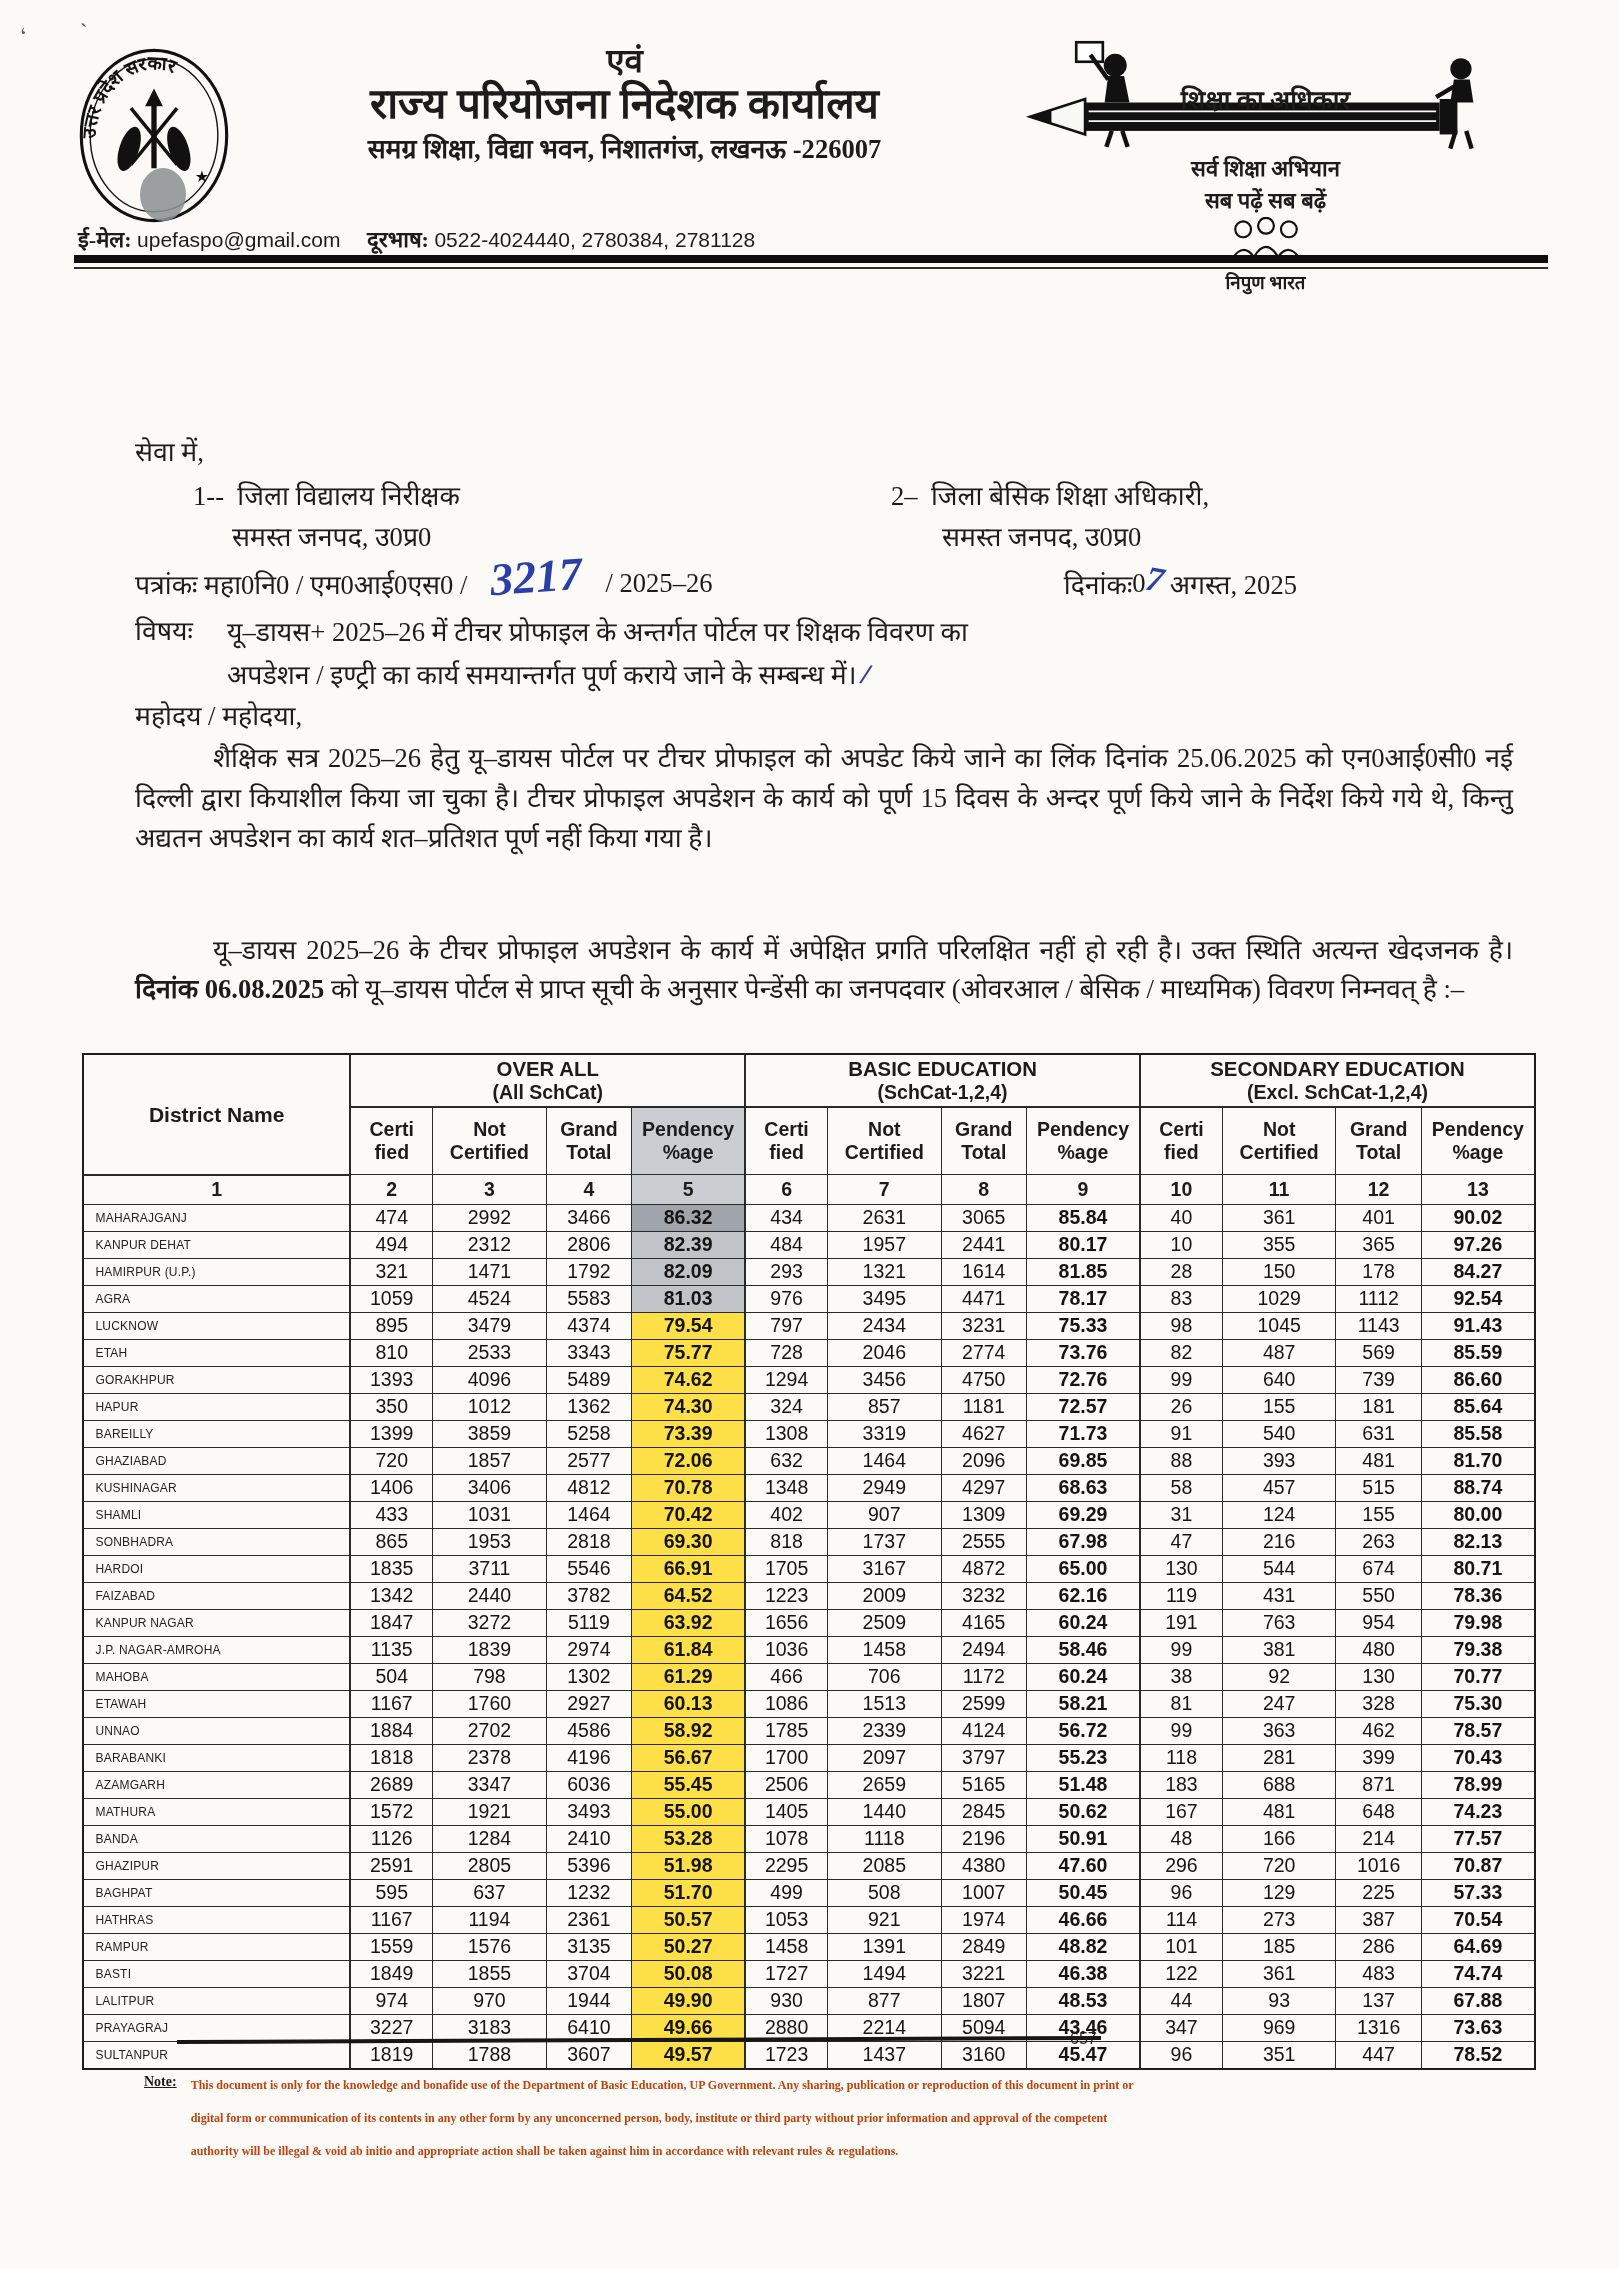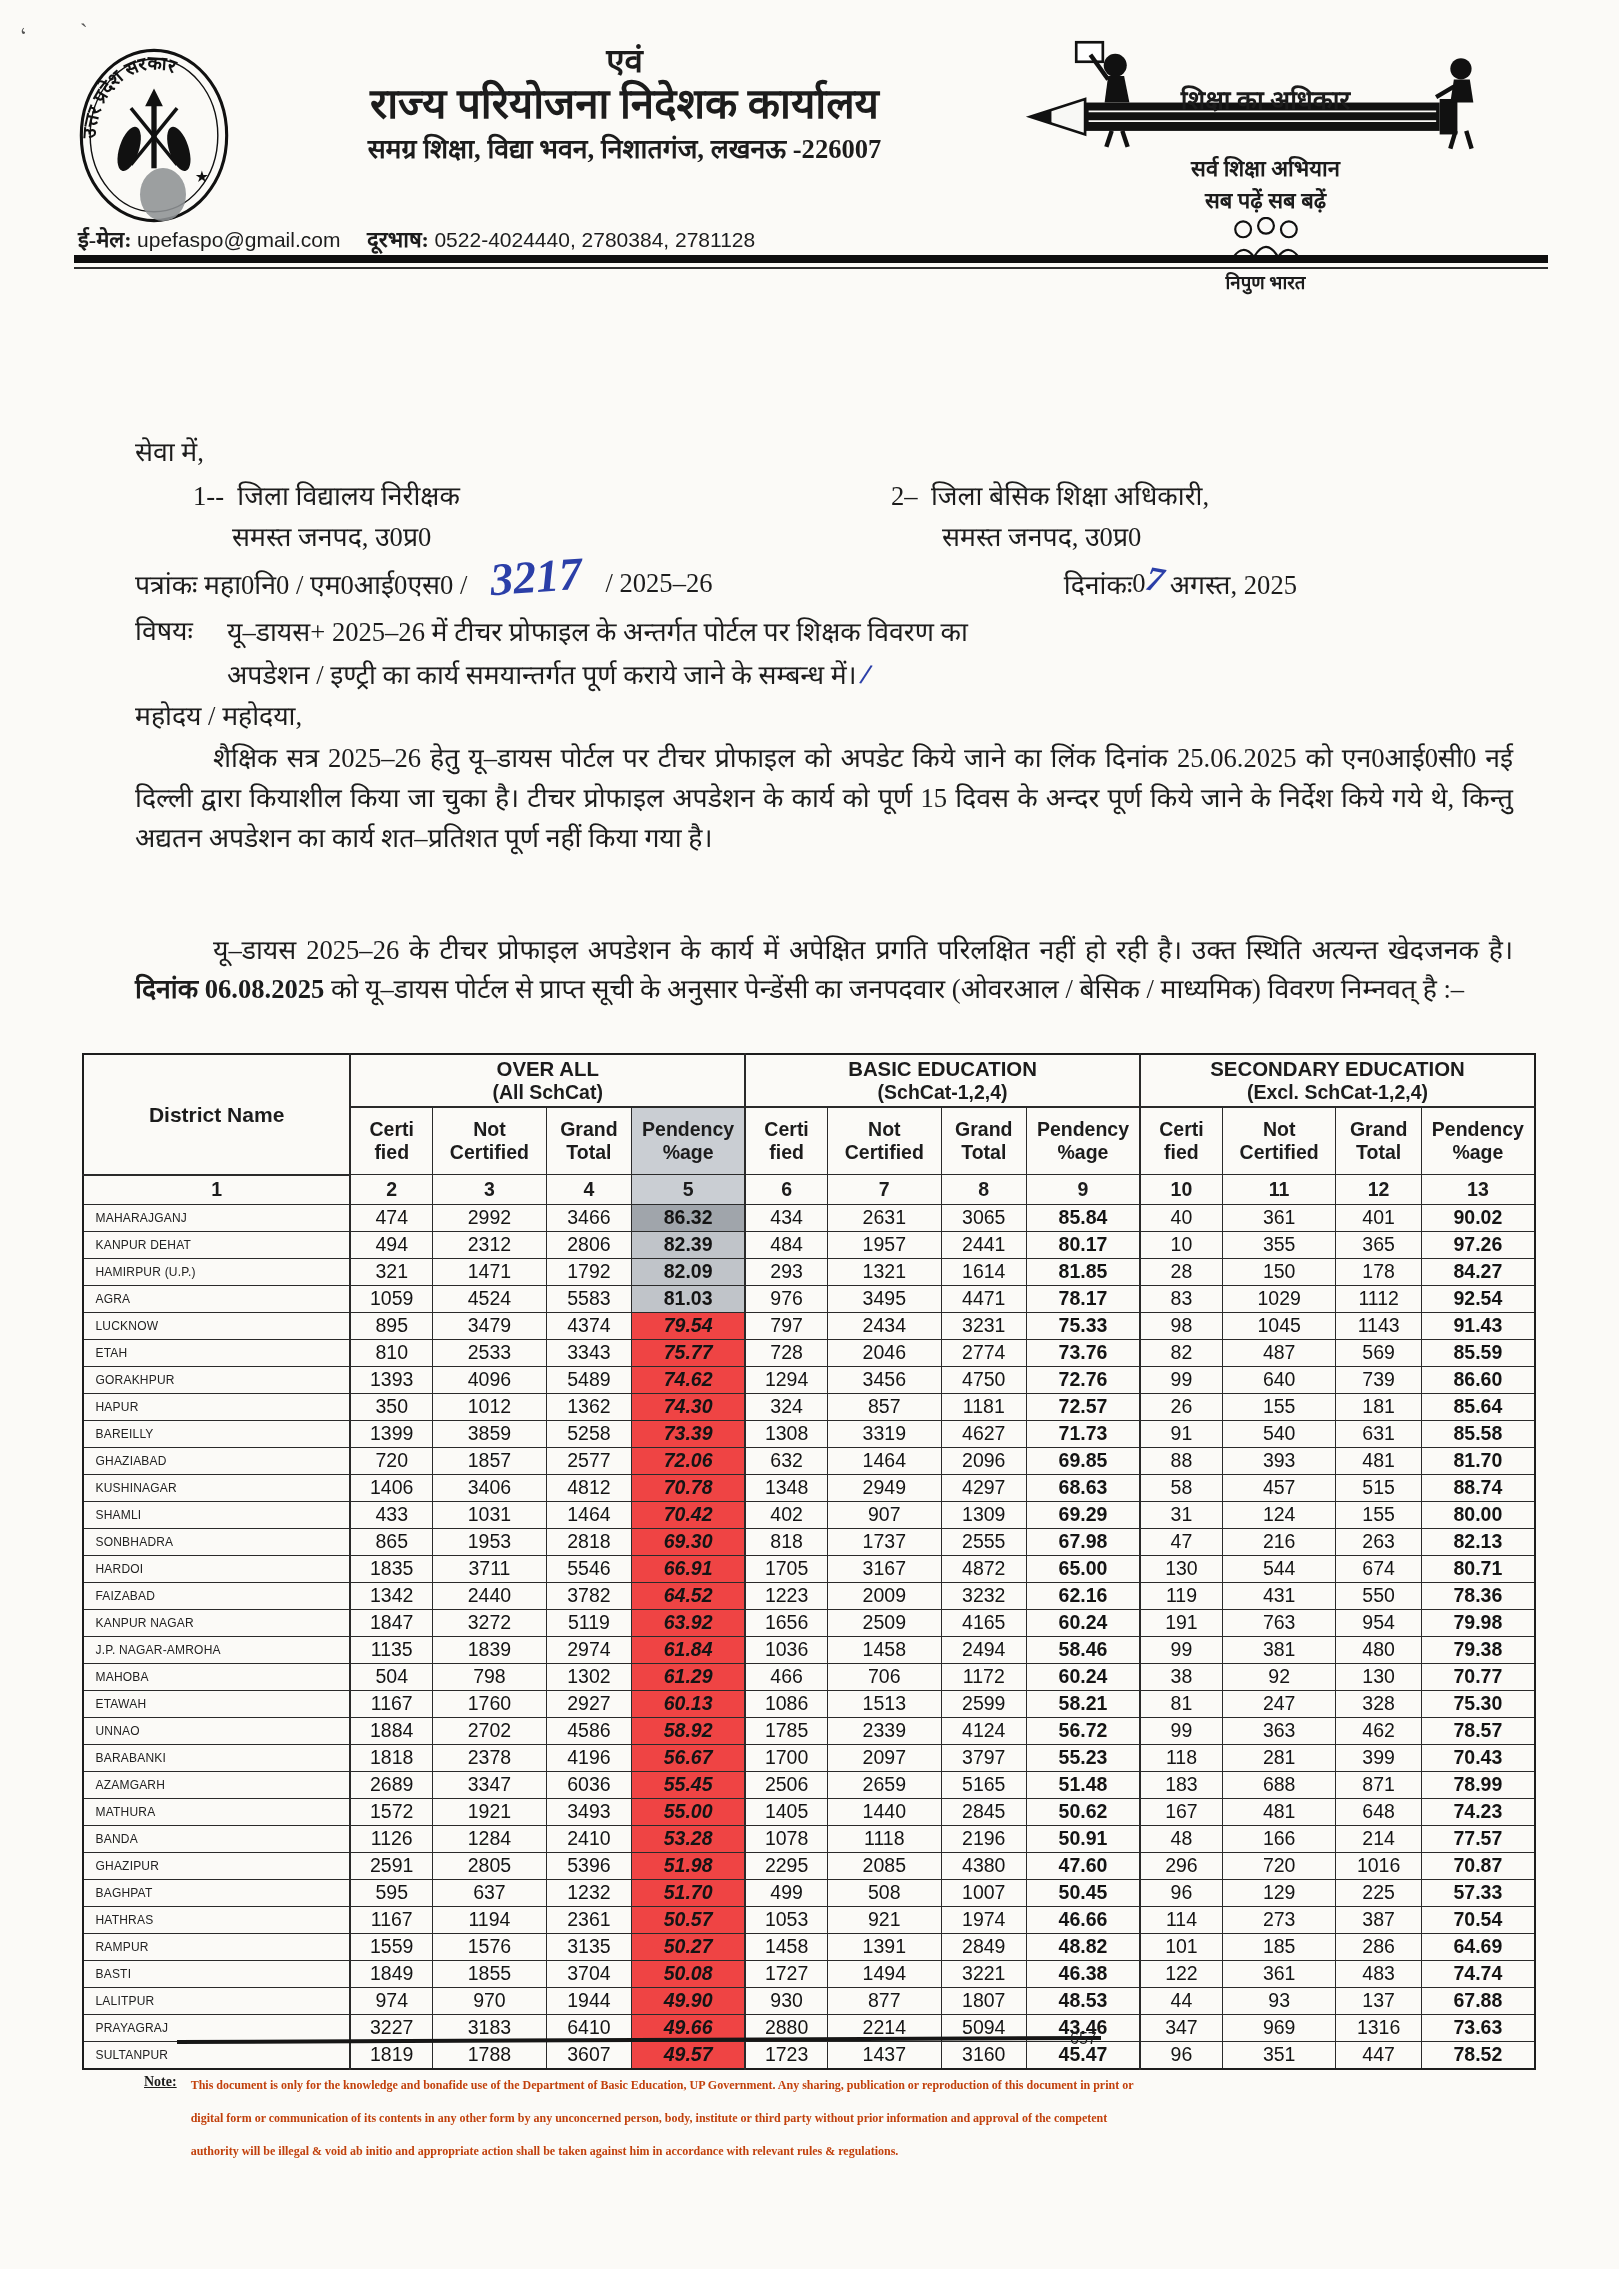--- a/index.html
+++ b/index.html
@@ -57,21 +57,21 @@
   th,td{border:1.4px solid #2a2a2a;padding:0;overflow:hidden;}
   thead th{font-size:19.5px;line-height:23px;}
   .gh{font-size:20.4px;height:51px;}
   .gh .gsub{font-size:19.5px;}
   .dist-h{font-size:21px;}
   tr.subrow th{height:66px;font-size:19.5px;}
   tr.numrow th{height:28px;font-size:19.5px;}
   tbody td{height:26px;text-align:center;font-size:19.5px;color:#141414;}
   tbody td.dist{text-align:left;padding-left:11.5px;font-size:12px;letter-spacing:0.2px;color:#222;}
   td.pend{font-weight:bold;}
-  .shade{background:#ef4444;font-style:italic;}
+  .shade{background:#fde047;}
   .shade-mid{background:#c0c4c9;}
   .shade-dark{background:#a0a5ab;}
   .shade-h{background:#caced3;}
   th.thick-r,td.thick-r{border-right-width:2.3px;}
   table{border:2.7px solid #1d1d1d;}
   thead tr.grouprow th{border-bottom-width:2px;}
   
   .bottom-rule{position:absolute;left:177px;top:2038px;width:924px;height:4.4px;background:#161616;transform:rotate(-.25deg);}
   .pageno{position:absolute;left:1070px;top:2030px;font-family:"Liberation Sans",sans-serif;font-size:16px;}
   .note{position:absolute;left:144px;top:2069px;width:1224px;display:flex;}

